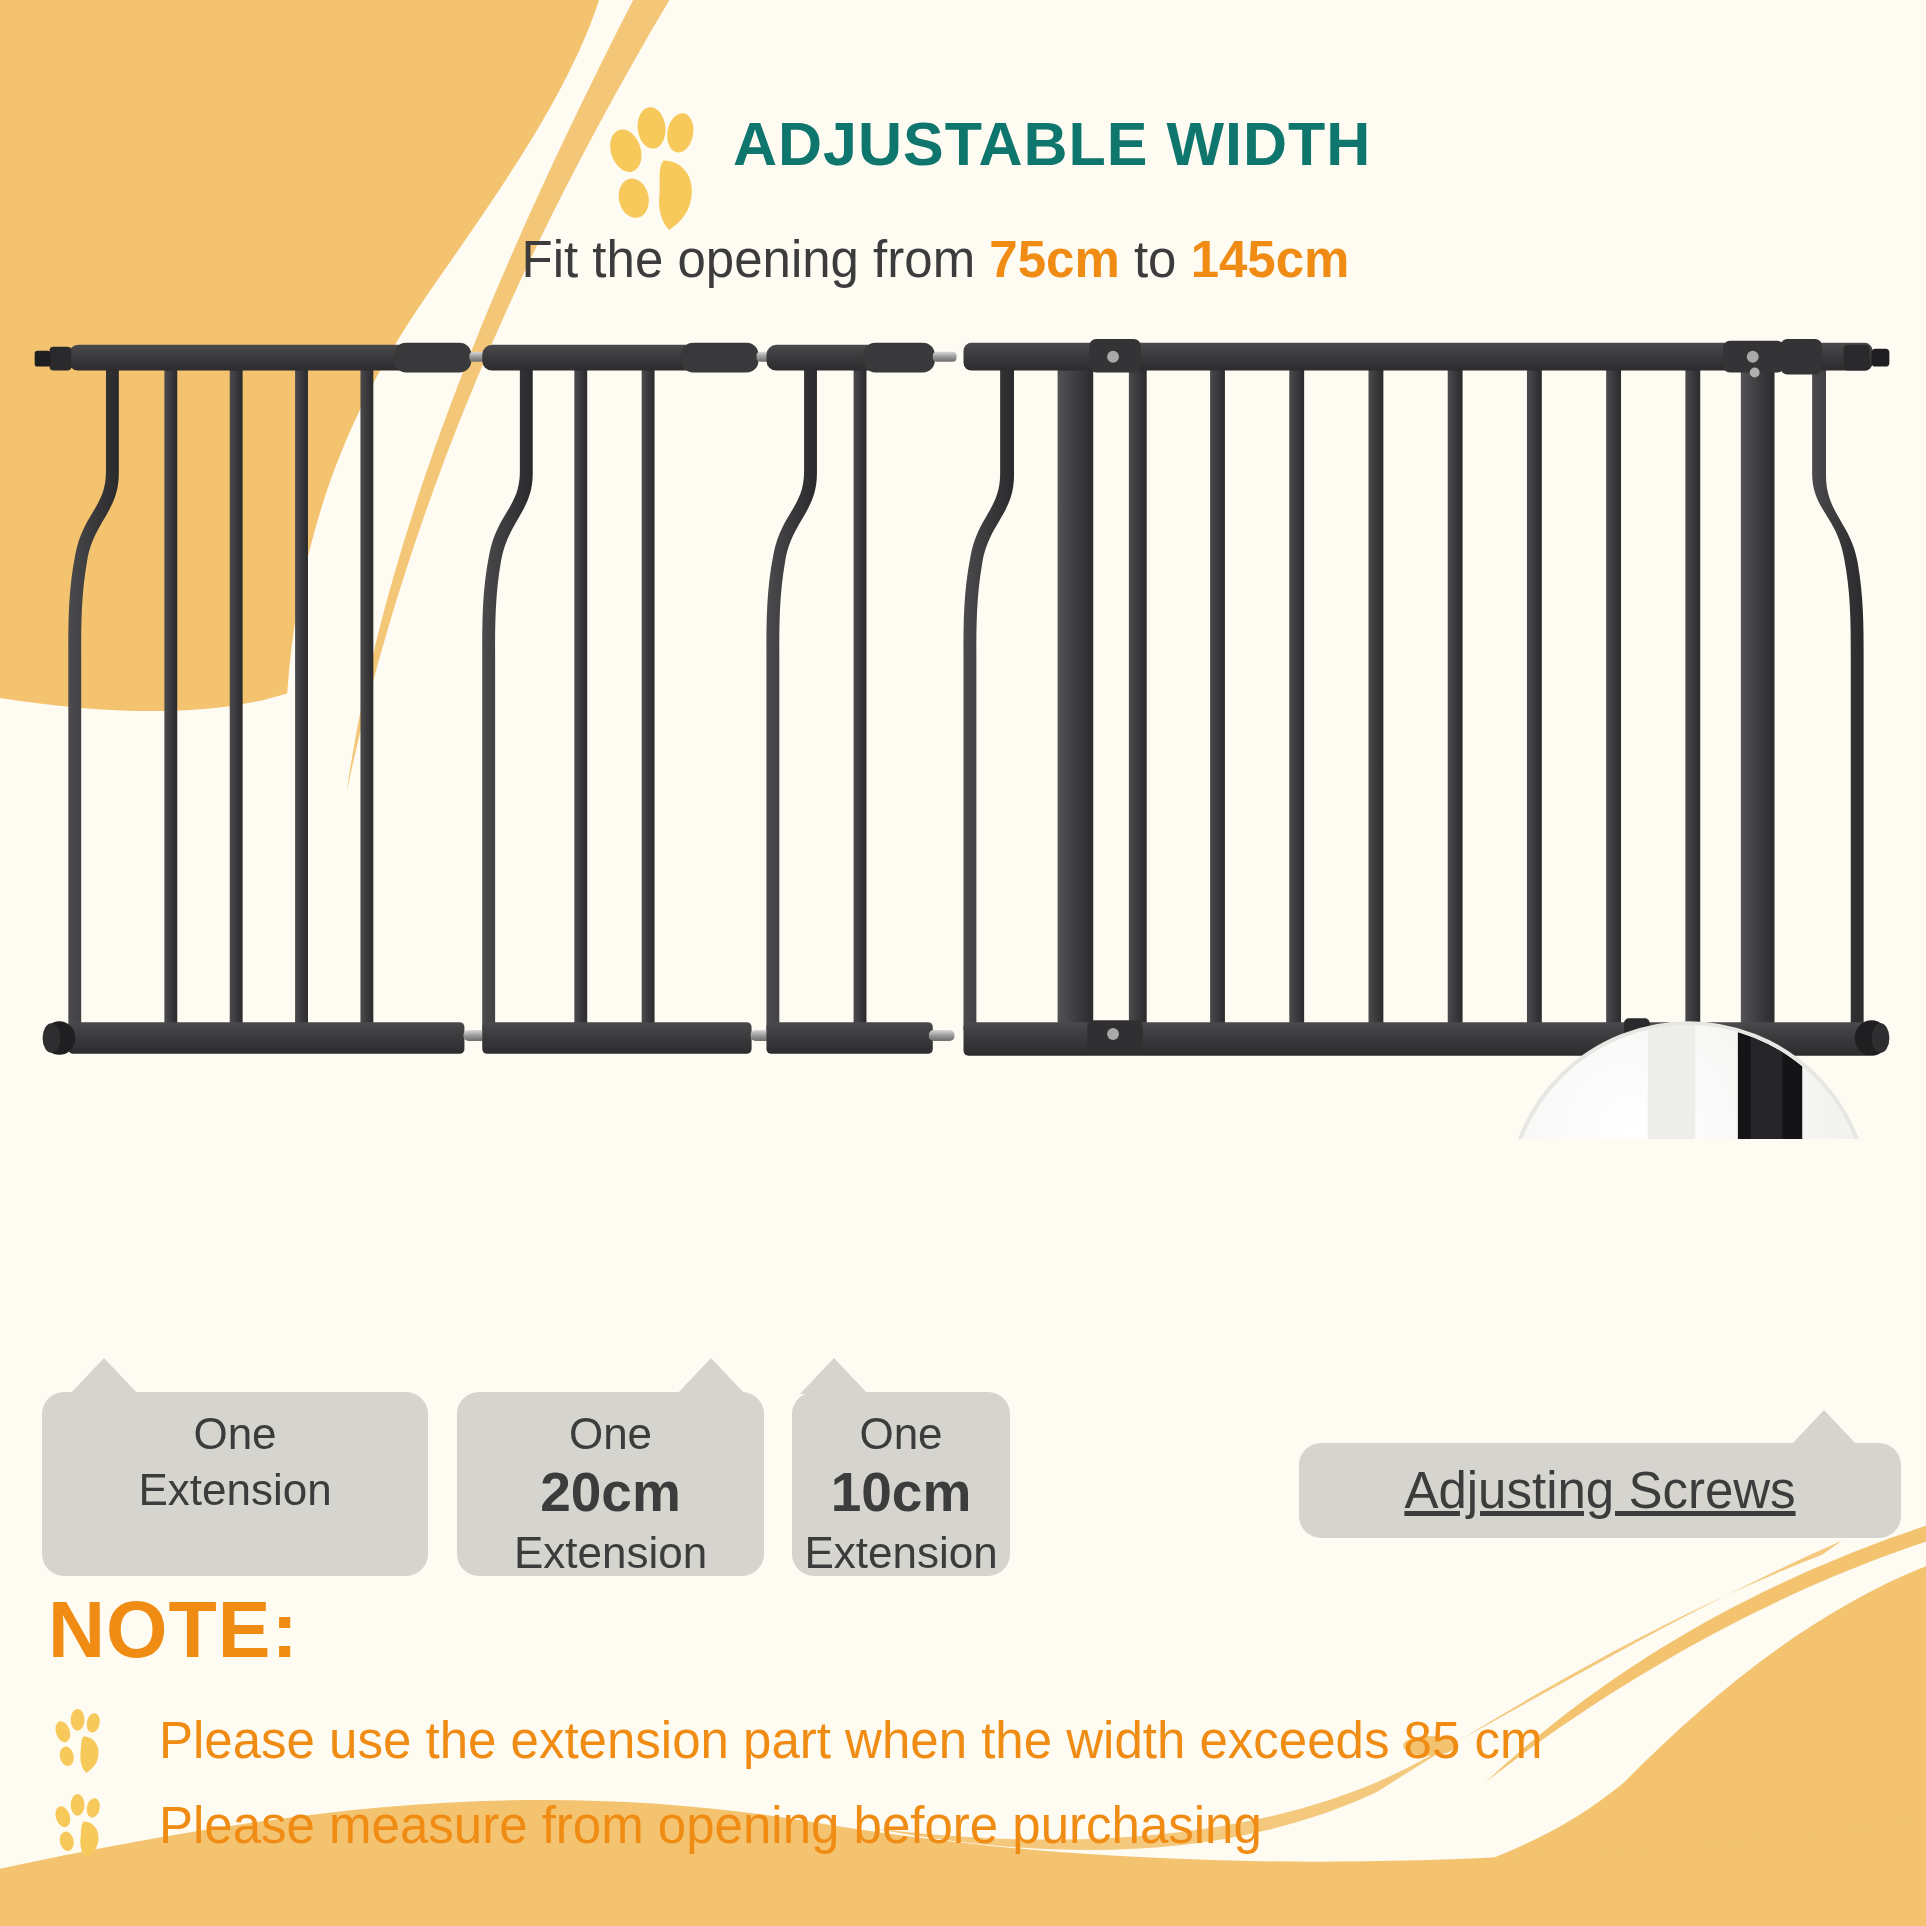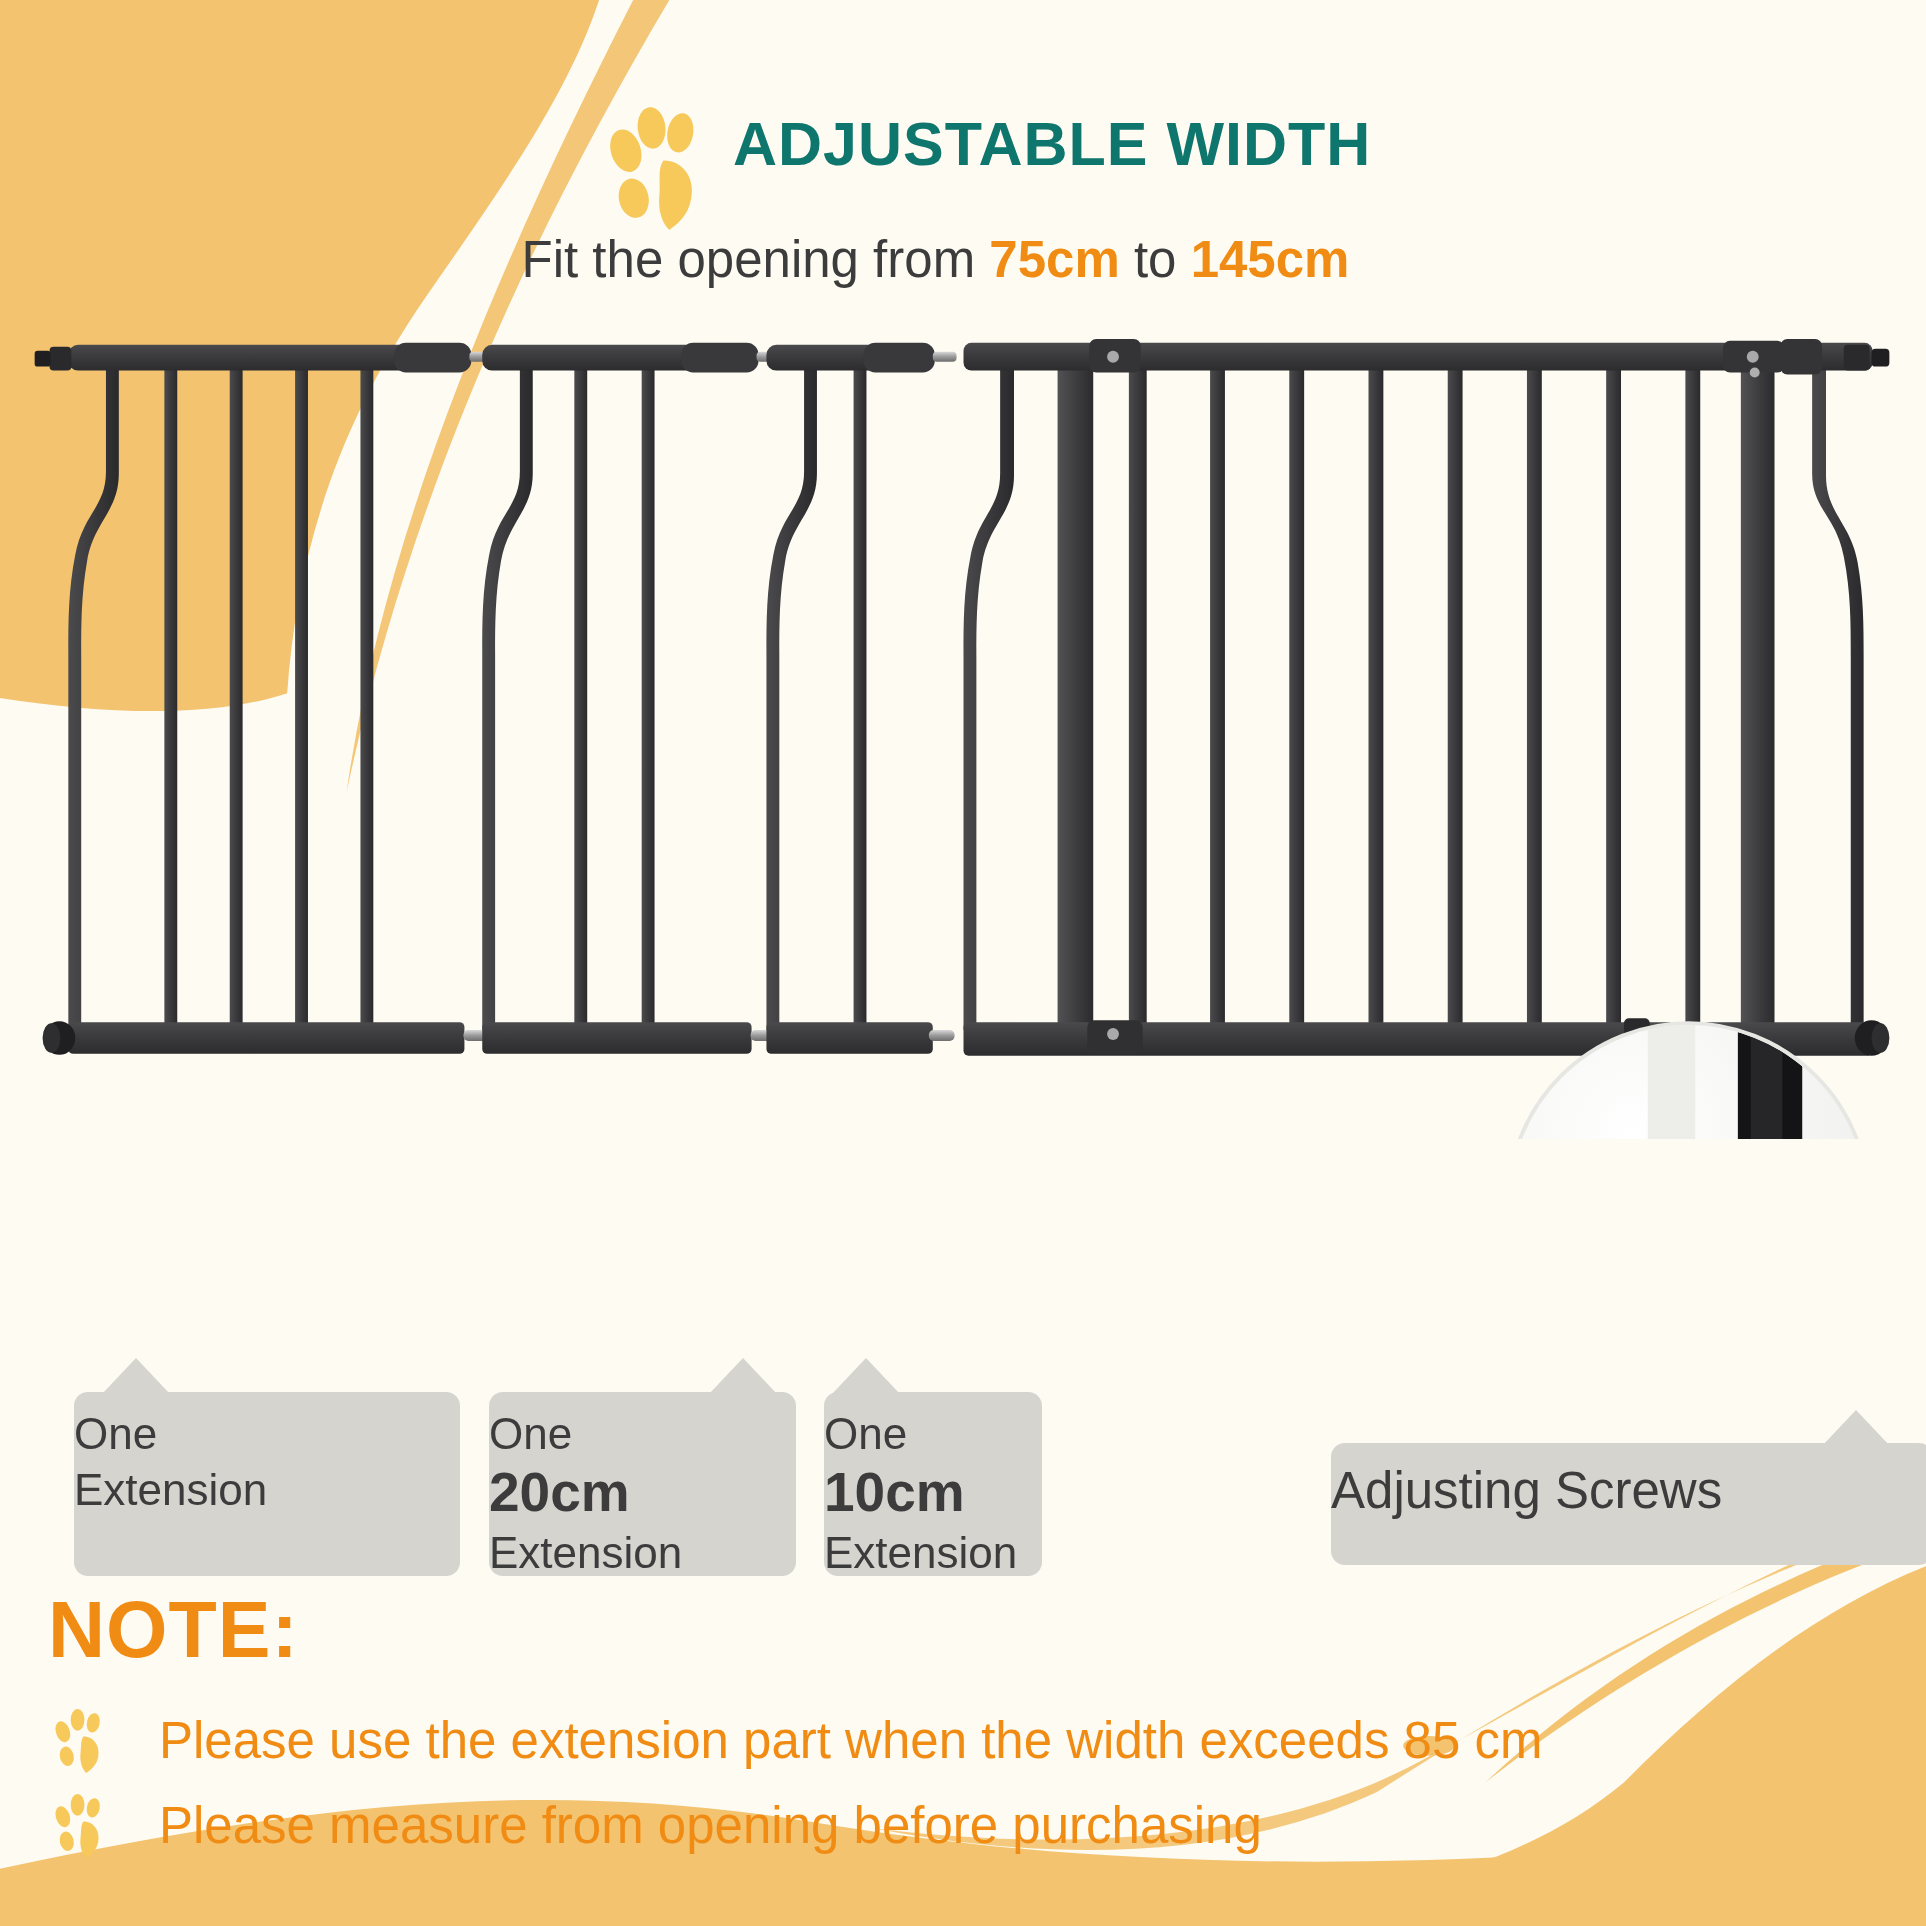--- a/index.html
+++ b/index.html
@@ -36,40 +36,40 @@
   .sub-plain { font-size:51px; color:#3C3C3C; font-weight:300; }
   .sub-accent { font-size:51px; color:#F08C14; font-weight:bold; }
 
   
   #product-stage { position:absolute; left:0; top:327px; width:1927px; height:812px; z-index:4; }
   #product-svg { position:absolute; left:0; top:0; }
 
   
   #callouts { position:absolute; left:0; top:1366px; width:1927px; height:208px; z-index:6; }
   .callout {
-    position:absolute; background:#D6D4CF; border-radius:14px;
-    text-align:left; color:#3C3C3C;margin-left:32px;
+    position:absolute; background:#D6D4CF; border-radius:22px;
+    text-align:center; color:#3C3C3C;
   }
   .callout .arrow {
     position:absolute; top:-34px; width:0; height:0;
     border-left:34px solid transparent; border-right:34px solid transparent;
     border-bottom:36px solid #D6D4CF;
   }
   .c-line1 { font-size:44px; font-weight:300; line-height:55px; }
   .c-line2 { font-size:55px; font-weight:bold; line-height:63px; }
   .c-line3 { font-size:44px; font-weight:300; line-height:57px; }
   .c-single { font-size:51px; font-weight:300; line-height:95px; }
 
   #callout-ext-30 { left:42px; top:26px; width:386px; height:184px; padding-top:14px; }
   #callout-ext-30 .arrow { left:28px; }
   #callout-ext-20 { left:457px; top:26px; width:307px; height:184px; padding-top:14px; }
   #callout-ext-20 .arrow { left:220px; }
   #callout-ext-10 { left:792px; top:26px; width:218px; height:184px; padding-top:14px; }
   #callout-ext-10 .arrow { left:8px; }
-  #callout-screws { left:1299px; top:77px; width:602px; height:122px; }
+  #callout-screws { left:1299px; top:77px; width:602px; height:95px;text-decoration:underline; }
   #callout-screws .arrow { left:491px; top:-33px; }
 
   
   #note-block { position:absolute; left:0; top:1584px; width:1927px; height:343px; z-index:7; }
   #note-heading {
     position:absolute; left:48px; top:0px;
     font-size:79px; font-weight:bold; color:#F08C14; letter-spacing:1px;
   }
   .note-row { position:absolute; left:48px; height:69px; }
   #note-row-0 { top:125px; }

